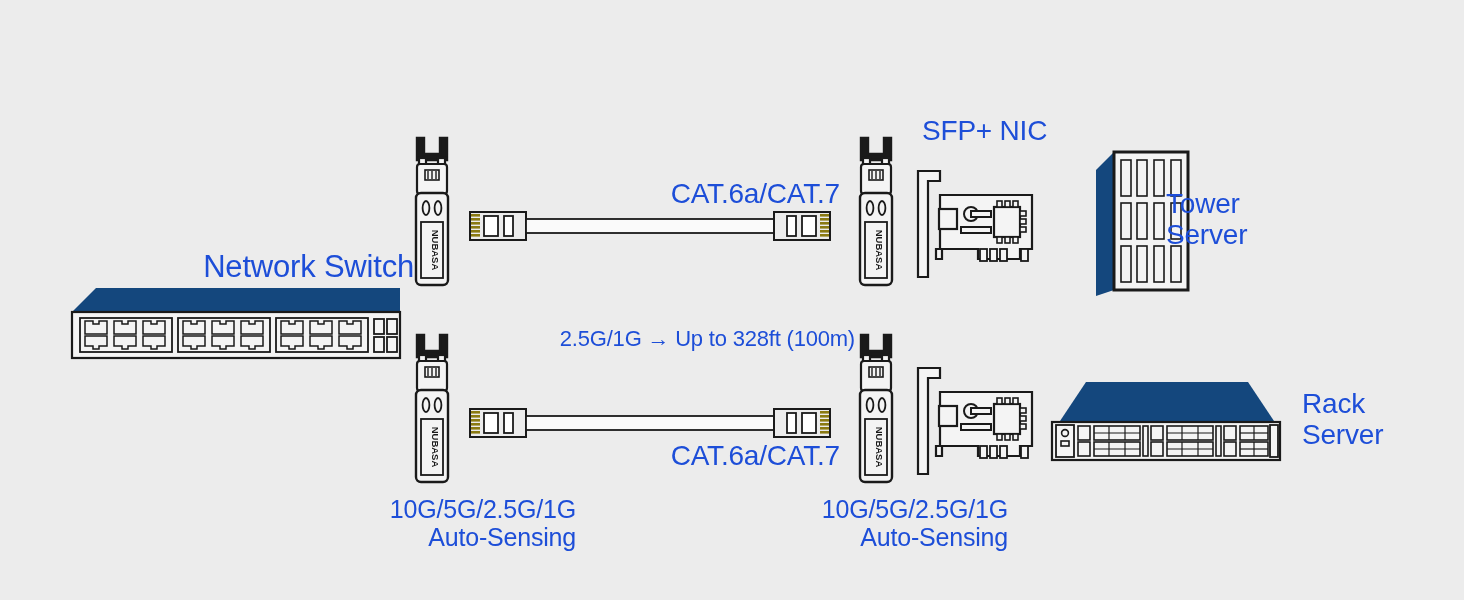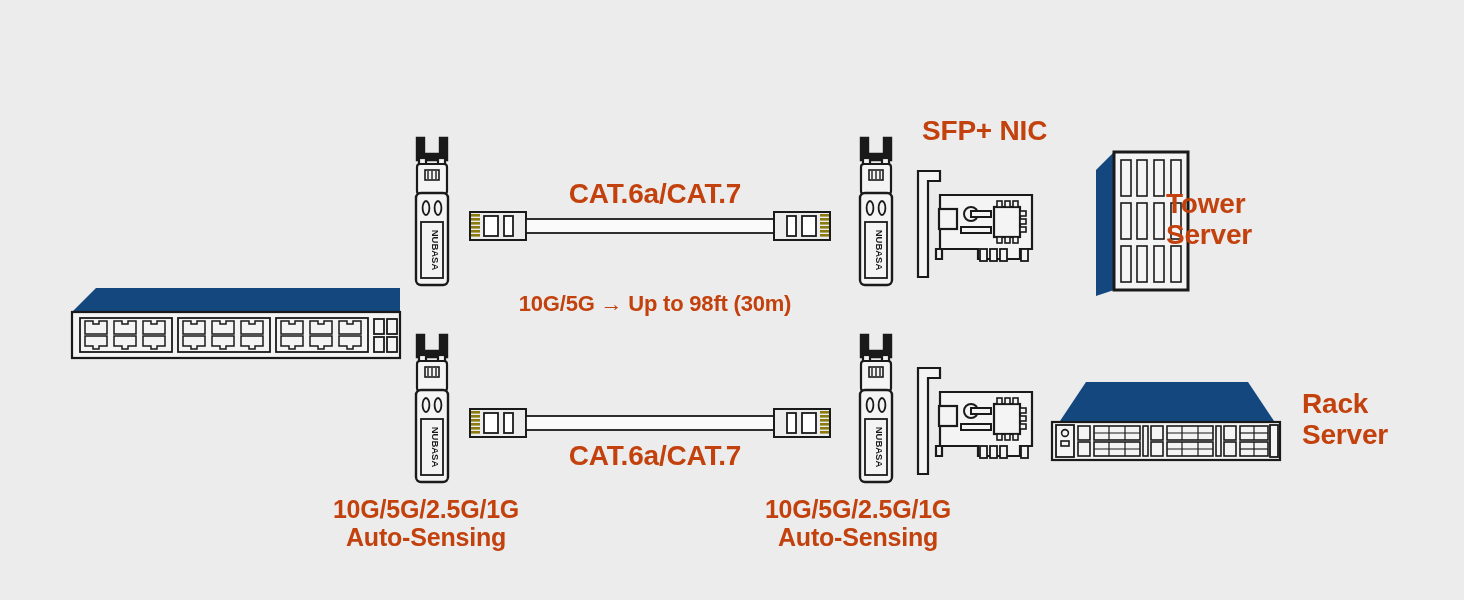--- a/index.html
+++ b/index.html
@@ -6,38 +6,39 @@
   body{
     width:1464px;height:600px;
     background:#ECECEC;
     font-family:"Liberation Sans", sans-serif;
     overflow:hidden;
     position:relative;
   }
   .stage{position:absolute;inset:0;}
   .abs{position:absolute;}
   .lbl{
-    color:#c2410c;
-    font-weight:bold;
+    color:#1d4ed8;
+    font-weight:normal;
     line-height:1.12;
     white-space:pre-line;
     letter-spacing:-0.2px;
   }
   .lbl-xl{font-size:31px;}
   .lbl-lg{font-size:28px;}
   .lbl-md{font-size:25px;}
   .lbl-sm{font-size:22px;}
-  .center{text-align:center;}
+  .center{text-align:right;}
   svg{display:block;overflow:visible;}
 </style>
 </head>
 <body>
 
 <div class="stage">
 
+  <div class="abs lbl lbl-xl center" style="left:64px;top:250px;width:350px;">Network Switch</div>
 
   <div class="abs" style="left:60px;top:285px;">
     <svg width="350" height="90" viewBox="0 0 350 90">
 
       <polygon points="12,27 36,3 340,3 340,27" fill="#14477D"></polygon>
 
       <rect x="12" y="27" width="328" height="46" fill="#F4F4F4" stroke="#1A1A1A" stroke-width="2.2"></rect>
 
       <g>
         <rect x="20" y="33" width="92" height="34" fill="#F4F4F4" stroke="#1A1A1A" stroke-width="1.8"></rect>
@@ -210,21 +211,21 @@
           <rect x="354" y="24" width="10" height="2.6"></rect>
           <rect x="354" y="28" width="10" height="2.6"></rect>
         </g>
         <rect x="308" y="6" width="56" height="28" fill="none" stroke="#1A1A1A" stroke-width="2"></rect>
         <rect x="321" y="10" width="9" height="20" fill="#FFF" stroke="#1A1A1A" stroke-width="1.8"></rect>
         <rect x="336" y="10" width="14" height="20" fill="#FFF" stroke="#1A1A1A" stroke-width="1.8"></rect>
       </g>
     </svg>
   </div>
 
-  <div class="abs lbl lbl-sm center" style="left:455px;top:292px;width:400px;">10G/5G → Up to 98ft (30m)</div>
+  <div class="abs lbl lbl-sm center" style="left:455px;top:327px;width:400px;">2.5G/1G → Up to 328ft (100m)</div>
 
   <div class="abs" style="left:466px;top:403px;">
     <svg width="368" height="42" viewBox="0 0 368 42">
       <g>
         <g fill="#8A7A12">
           <rect x="4" y="8" width="10" height="2.6"></rect>
           <rect x="4" y="12" width="10" height="2.6"></rect>
           <rect x="4" y="16" width="10" height="2.6"></rect>
           <rect x="4" y="20" width="10" height="2.6"></rect>
           <rect x="4" y="24" width="10" height="2.6"></rect>

